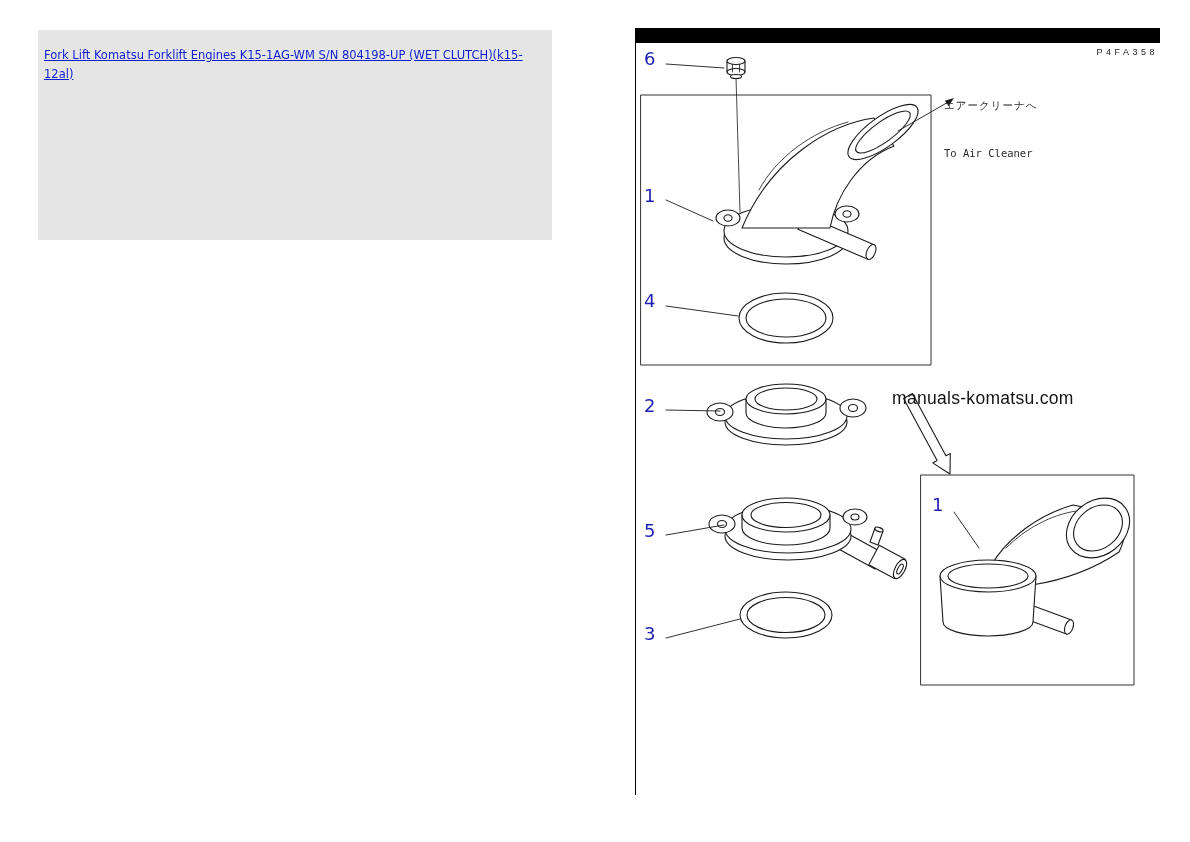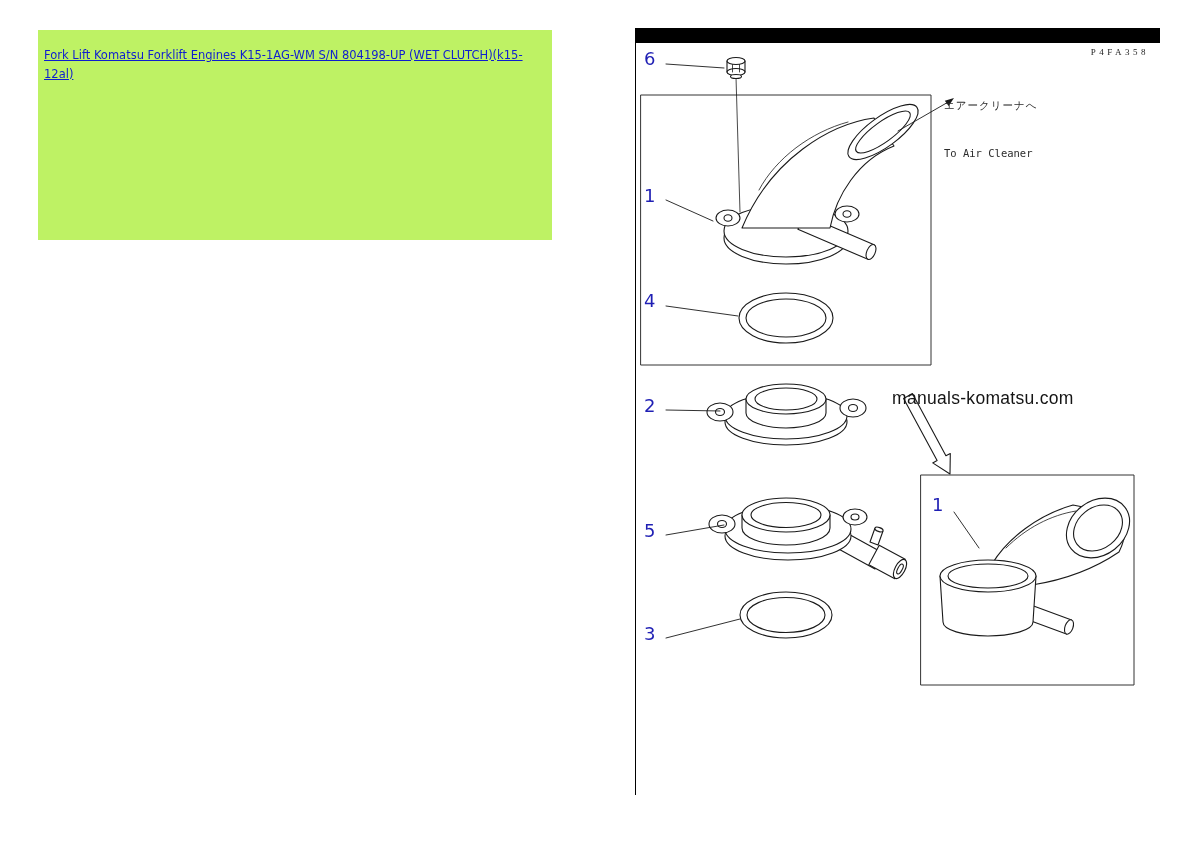--- a/index.html
+++ b/index.html
@@ -1,24 +1,24 @@
 <!DOCTYPE html>
 <html style="--link-blue: #0f1ecf; --callout-blue: #1f1fb4; --line-black: #1a1a1a;"><head>
 <meta charset="utf-8">
 <style>
   * { margin:0; padding:0; box-sizing:border-box; }
   html,body { width:1190px; height:842px; background:#ffffff; font-family:"DejaVu Sans", sans-serif; }
   .page { position:relative; width:1190px; height:842px; overflow:hidden; background:#fff; }
 
-  .title-block { position:absolute; left:38px; top:30px; width:514px; height:210px; background:#bef264; padding:14px 6px 0 6px; }
+  .title-block { position:absolute; left:38px; top:30px; width:514px; height:210px; background:#e5e5e5; padding:14px 6px 0 6px; }
   .title-link { color:var(--link-blue,#0000cd); font-size:11.5px; line-height:1.3; text-decoration:underline; font-family:"DejaVu Sans", sans-serif; cursor:pointer; }
 
   .diagram { position:absolute; left:635px; top:28px; width:525px; height:767px; border-left:1px solid #000; }
   .diagram-bar { position:absolute; left:0; top:0; width:100%; height:15px; background:#000; }
-  .page-code { position:absolute; top:19px; right:11px; font-family:Liberation Serif, serif; font-size:9px; letter-spacing:3.5px; color:#222; }
+  .page-code { position:absolute; top:19px; right:2px; font-family:Liberation Sans, sans-serif; font-size:9px; letter-spacing:3.5px; color:#222; }
 
   .drawing { position:absolute; left:0; top:0; width:525px; height:767px; }
 
   .callout { position:absolute; color:var(--callout-blue,#1f1fb4); font-size:18px; line-height:1; font-family:"DejaVu Sans", sans-serif; }
 
   .tech-label { position:absolute; font-family:"DejaVu Sans Mono", monospace; font-size:10.5px; color:#2b2b2b; line-height:1.55; white-space:pre; }
   .air-label { left:308px; top:36px; }
   .air-label .jp { letter-spacing:1px;text-align:center; }
   .serial-label { left:346px; top:661px; }
   .serial-label .jp { letter-spacing:4px; padding-left:4px; }

